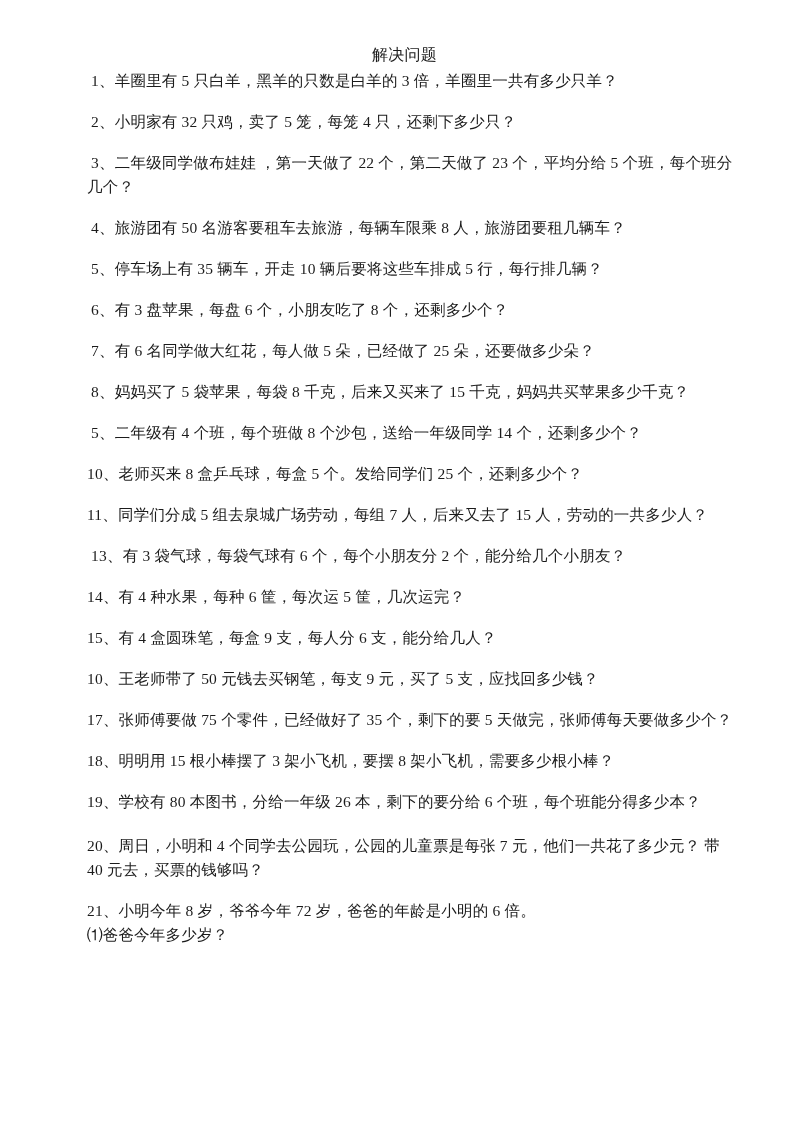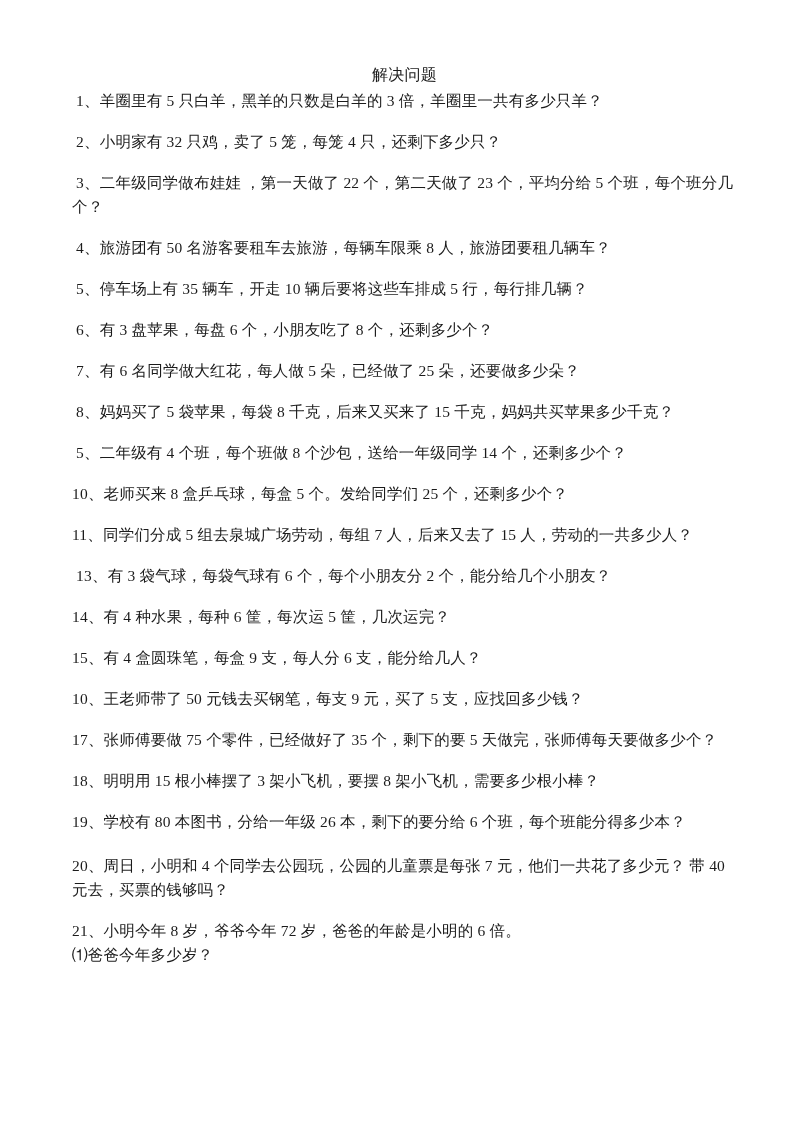--- a/index.html
+++ b/index.html
@@ -9,37 +9,37 @@
   }
   body {
     width: 793px;
     height: 1122px;
     overflow: hidden;
   }
   .page {
     box-sizing: border-box;
     width: 793px;
     height: 1122px;
-    padding: 63px 56px 0 72px;
+    padding: 43px 56px 0 72px;
     background: #ffffff;
     font-family: "Liberation Serif", "DejaVu Serif", serif;
     font-size: 15.5px;
     color: #1b1b1b;
     letter-spacing: 0.2px;
   }
   .title {
     font-size: 16px;
     font-weight: 400;
     text-align: center;
     margin: 0 0 2px 0;
     line-height: 24px;
     white-space: pre-wrap;
   }
   .q {
-    margin: 0 0 17px 0;
+    margin: 0 0 17px 15px;
     line-height: 24px;
     white-space: pre-wrap;
   }
   .extra-gap {
     margin-top: 20px;
   }
 </style>
 </head>
 <body>
 

